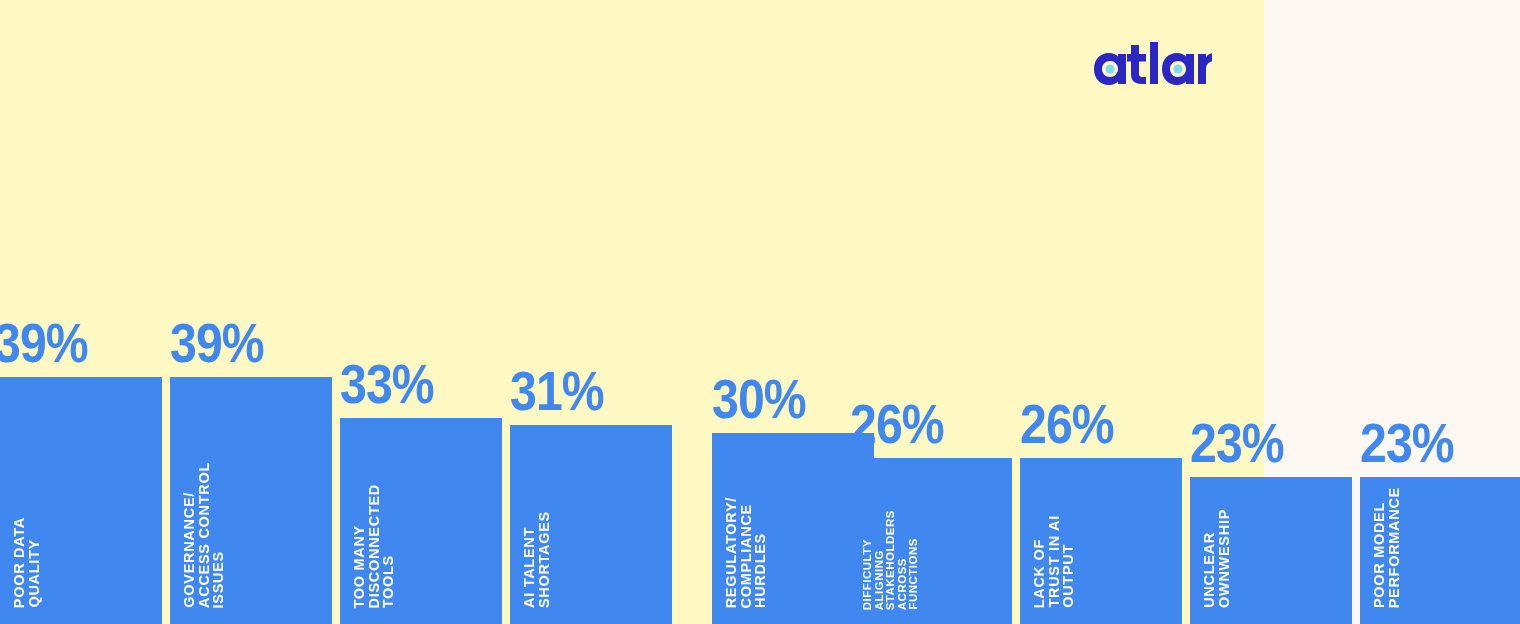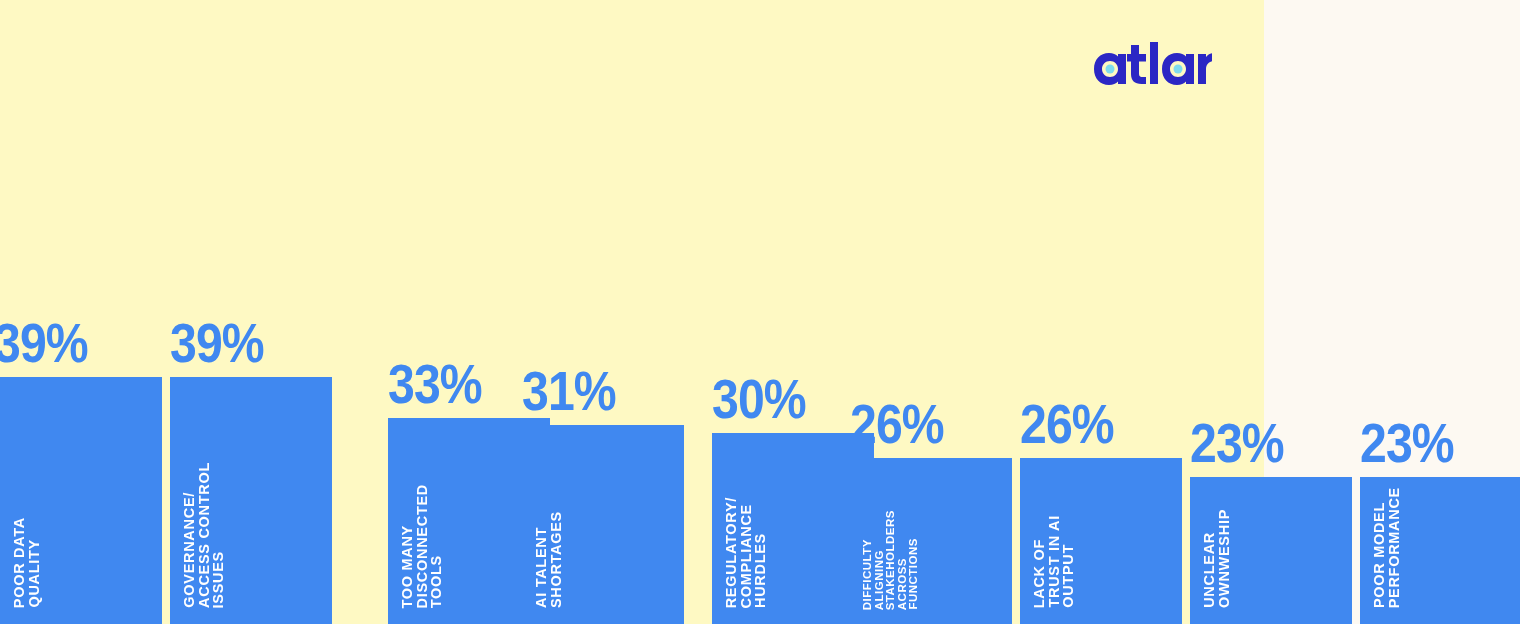--- a/index.html
+++ b/index.html
@@ -135,32 +135,32 @@
       <div class="bar-value" style="bottom:253px;left:0px;">39%</div>
       <div class="bar" style="height:247px;">
         <div class="label-stack">
           <span class="line">GOVERNANCE/</span>
           <span class="line">ACCESS CONTROL</span>
           <span class="line">ISSUES</span>
         </div>
       </div>
     </div>
 
-    <div class="bar-slot" style="left:340px;width:162px;margin-left:48px;">
+    <div class="bar-slot" style="left:340px;width:162px;">
       <div class="bar-value" style="bottom:212px;left:0px;">33%</div>
       <div class="bar" style="height:206px;">
         <div class="label-stack">
           <span class="line">TOO MANY</span>
           <span class="line">DISCONNECTED</span>
           <span class="line">TOOLS</span>
         </div>
       </div>
     </div>
 
-    <div class="bar-slot" style="left:510px;width:162px;margin-left:12px;">
+    <div class="bar-slot" style="left:510px;width:162px;">
       <div class="bar-value" style="bottom:205px;left:0px;">31%</div>
       <div class="bar" style="height:199px;">
         <div class="label-stack">
           <span class="line">AI TALENT</span>
           <span class="line">SHORTAGES</span>
         </div>
       </div>
     </div>
 
     <div class="bar-slot" style="left:712px;width:162px;">

